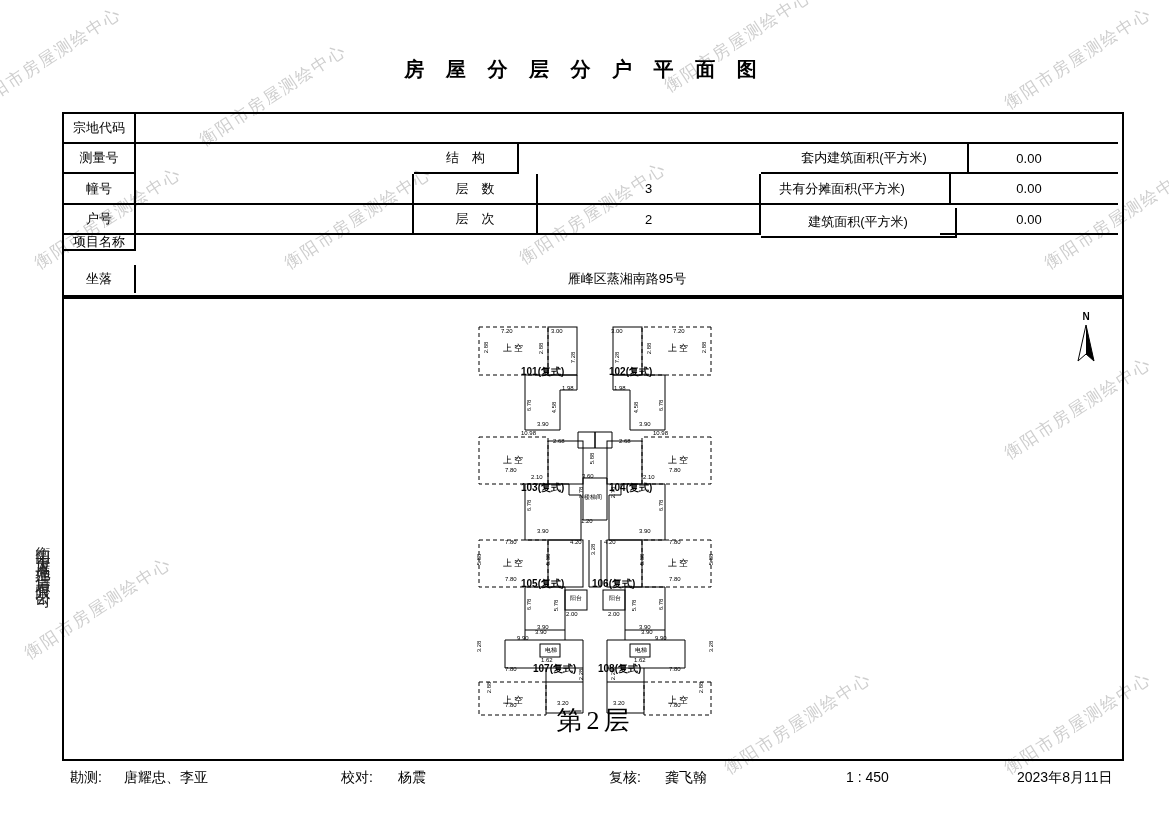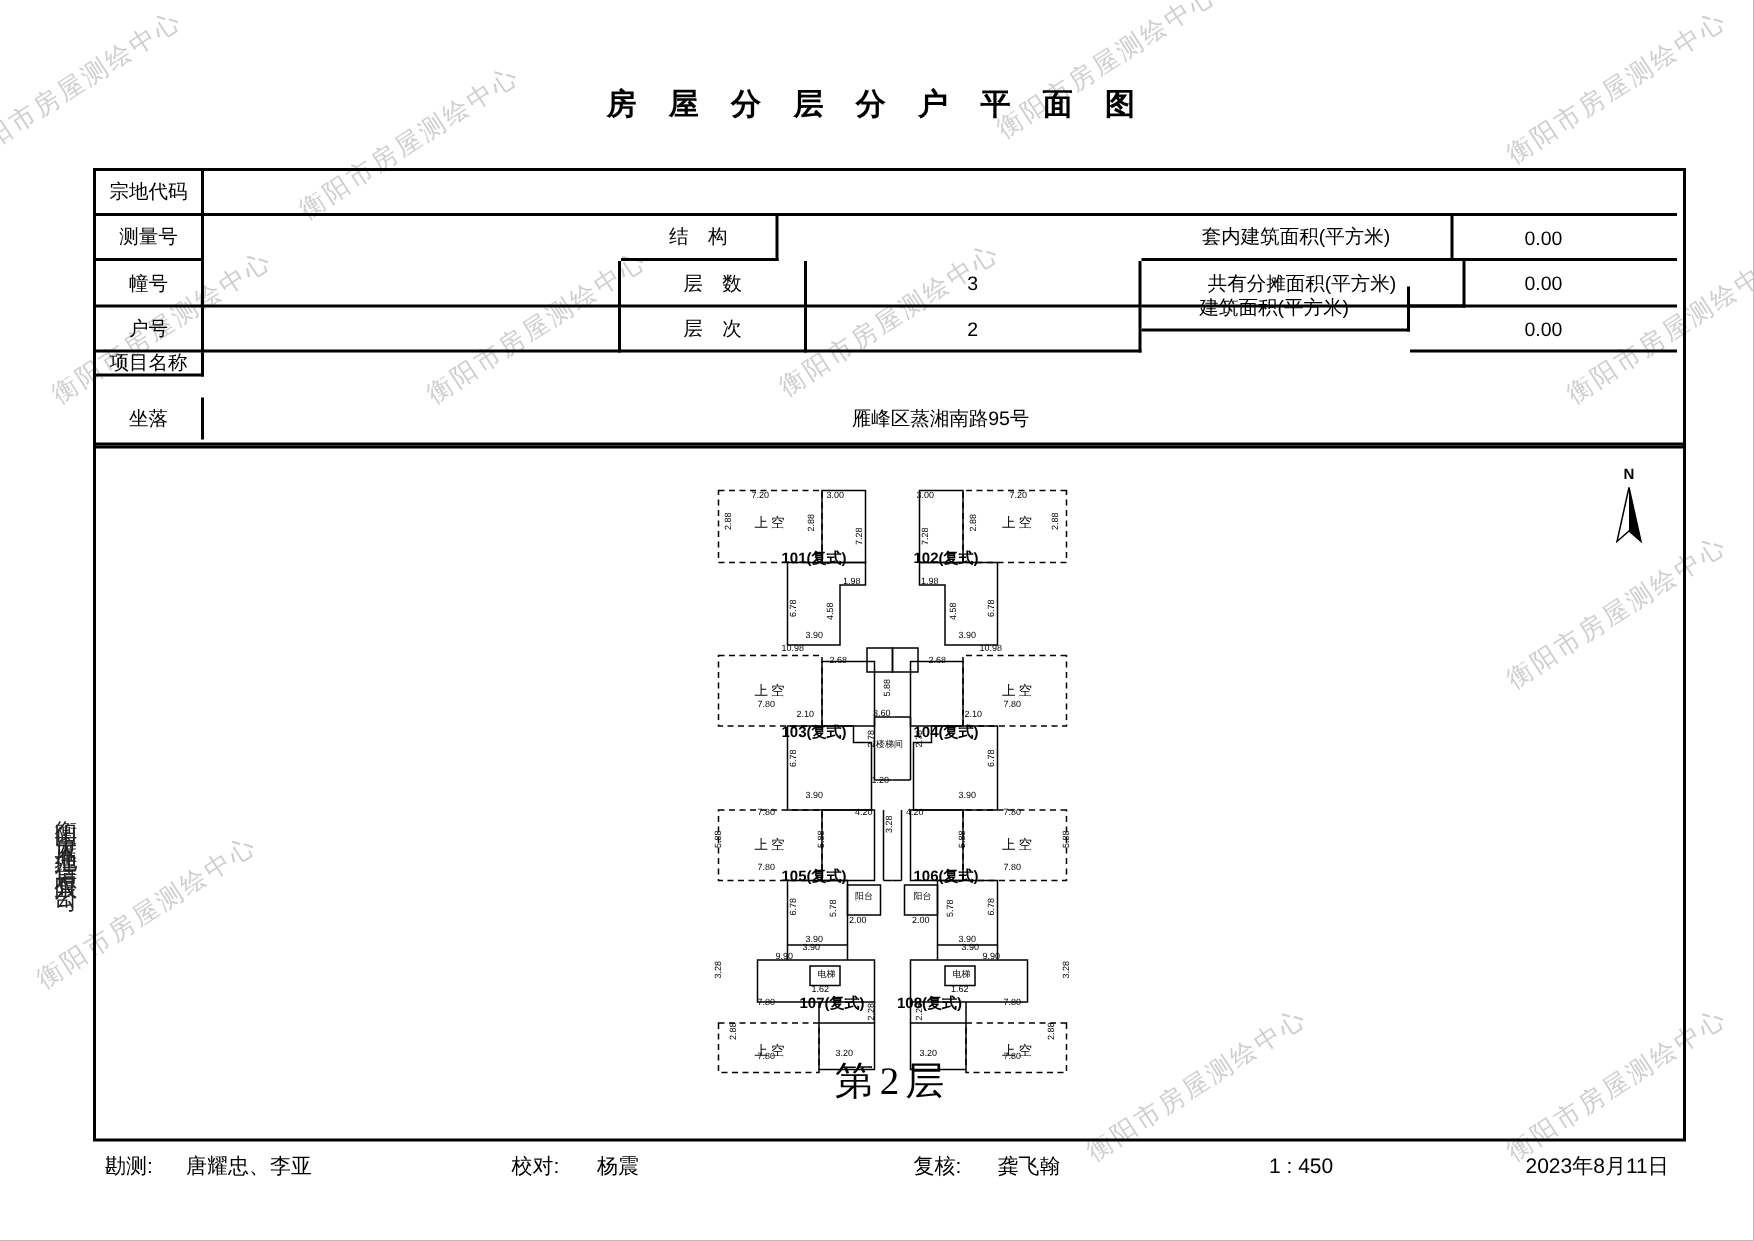--- a/index.html
+++ b/index.html
@@ -57,28 +57,28 @@
 
     <div class="cell" style="left:0;top:30px;width:72px;height:30px">测量号</div>
     <div class="cell" style="left:350px;top:30px;width:105px;height:30px">结　构</div>
     <div class="cell" style="left:697px;top:30px;width:208px;height:30px">套内建筑面积(平方米)</div>
     <div class="cell last" style="left:876px;top:30px;width:178px;height:30px">0.00</div>
 
     <div class="cell" style="left:0;top:60px;width:72px;height:31px">幢号</div>
     <div class="cell" style="left:72px;top:60px;width:278px;height:31px"></div>
     <div class="cell" style="left:350px;top:60px;width:124px;height:31px">层　数</div>
     <div class="cell" style="left:474px;top:60px;width:223px;height:31px">3</div>
-    <div class="cell" style="left:697px;top:60px;width:216px;height:31px">共有分摊面积(平方米)</div>
+    <div class="cell" style="left:671px;top:60px;width:216px;height:31px">共有分摊面积(平方米)</div>
     <div class="cell last" style="left:876px;top:60px;width:178px;height:31px">0.00</div>
 
     <div class="cell" style="left:0;top:91px;width:72px;height:30px">户号</div>
     <div class="cell" style="left:72px;top:91px;width:278px;height:30px"></div>
     <div class="cell" style="left:350px;top:91px;width:124px;height:30px">层　次</div>
     <div class="cell" style="left:474px;top:91px;width:223px;height:30px">2</div>
-    <div class="cell" style="left:697px;top:77px;width:179px;height:30px">建筑面积(平方米)</div>
+    <div class="cell" style="left:697px;top:94px;width:196px;height:30px">建筑面积(平方米)</div>
     <div class="cell last" style="left:876px;top:91px;width:178px;height:30px">0.00</div>
 
     <div class="cell" style="left:0;top:121px;width:72px;height:16px">项目名称</div>
 
     <div class="cell bot" style="left:0;top:151px;width:72px;height:28px">坐落</div>
     <div class="cell bot last" style="left:72px;top:151px;width:982px;height:28px">雁峰区蒸湘南路95号</div>
   </div>
 
   <div class="box"></div>
 
@@ -106,21 +106,21 @@
         <rect class="dsh" x="2" y="358" width="67" height="33"></rect>
       </g>
       <use href="#half" xlink:href="#half" transform="translate(236,0) scale(-1,1)"></use>
     </svg>
 
     <span class="unit" style="left:44px;top:41px">101(复式)</span>
     <span class="unit" style="left:132px;top:41px">102(复式)</span>
     <span class="unit" style="left:44px;top:157px">103(复式)</span>
     <span class="unit" style="left:132px;top:157px">104(复式)</span>
     <span class="unit" style="left:44px;top:253px">105(复式)</span>
-    <span class="unit" style="left:132px;top:253px">106(复式)</span>
+    <span class="unit" style="left:115px;top:253px">106(复式)</span>
     <span class="unit" style="left:56px;top:338px">107(复式)</span>
     <span class="unit" style="left:121px;top:338px">108(复式)</span>
 
     <span class="voidlb" style="left:26px;top:18px">上空</span>
     <span class="voidlb" style="left:191px;top:18px">上空</span>
     <span class="voidlb" style="left:26px;top:130px">上空</span>
     <span class="voidlb" style="left:191px;top:130px">上空</span>
     <span class="voidlb" style="left:26px;top:233px">上空</span>
     <span class="voidlb" style="left:191px;top:233px">上空</span>
     <span class="voidlb" style="left:26px;top:370px">上空</span>

